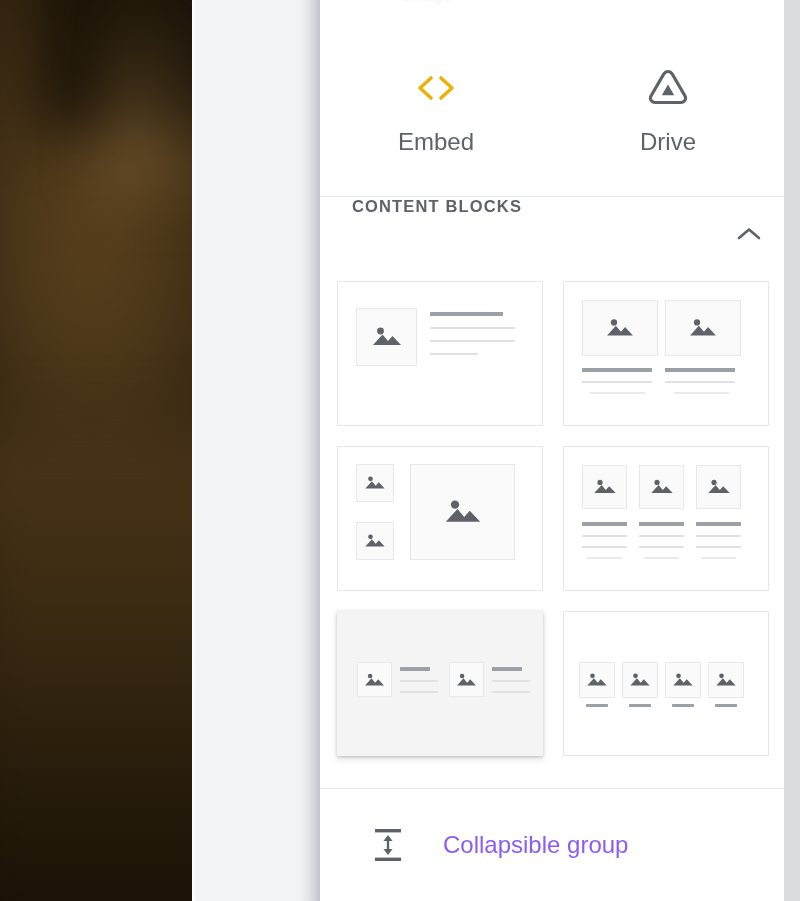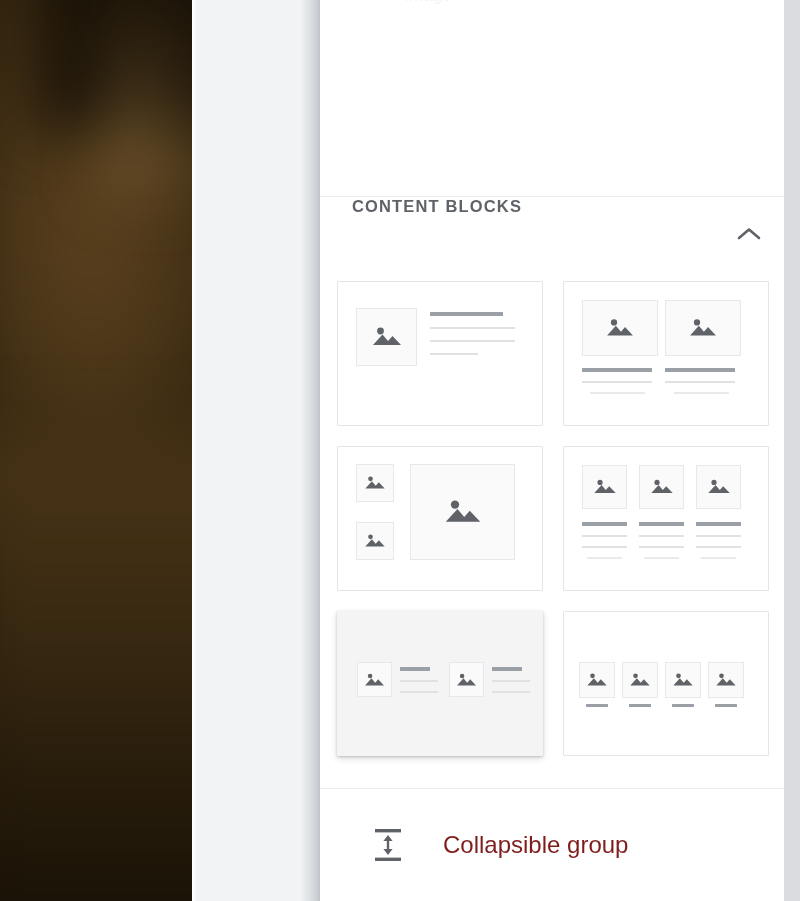--- a/index.html
+++ b/index.html
@@ -251,21 +251,21 @@
   .group-icon {
     width: 40px; height: 40px;
     margin-left: 48px;
     display: flex;
     align-items: center;
     justify-content: center;
   }
   .group-label {
     margin-left: 35px;
     font-size: 24px;
-    color: #7f1d1d;
+    color: #8b5cf6;
     letter-spacing: 0;
   }
 
   svg { display: block; }
 </style>
 </head>
 <body>
 
 <div id="root">
 
@@ -280,20 +280,43 @@
   <div class="surface-hi"></div>
   <div class="panel-shadow"></div>
 
   <div class="panel">
 
     <div class="cutoff-row">
       <div class="cutoff-label">Image</div>
 
     </div>
 
+    <div class="source-row">
+
+      <div class="source-item">
+        <div class="source-icon">
+          <svg width="46" height="28" viewBox="0 0 46 28">
+            <path d="M18 4 L7 14 L18 24" fill="none" stroke="#eab308" stroke-width="3.6" stroke-linecap="round" stroke-linejoin="round"></path>
+            <path d="M28 4 L39 14 L28 24" fill="none" stroke="#eab308" stroke-width="3.6" stroke-linecap="round" stroke-linejoin="round"></path>
+          </svg>
+        </div>
+        <div class="source-label">Embed</div>
+      </div>
+
+      <div class="source-item">
+        <div class="source-icon">
+          <svg width="50" height="46" viewBox="0 0 50 46">
+            <path d="M25 6.5 C27 6.5 28.4 7.6 29.3 9.1 L41.8 30.6 C42.7 32.1 43 33.6 42 35.3 C41 37 39.6 37.5 37.8 37.5 L12.2 37.5 C10.4 37.5 9 37 8 35.3 C7 33.6 7.3 32.1 8.2 30.6 L20.7 9.1 C21.6 7.6 23 6.5 25 6.5 Z" fill="none" stroke="#5f6368" stroke-width="3.1" stroke-linejoin="round"></path>
+            <path d="M25 19.5 L31.2 30.2 L18.8 30.2 Z" fill="#5f6368"></path>
+          </svg>
+        </div>
+        <div class="source-label">Drive</div>
+      </div>
+
+    </div>
 
     <div class="divider" id="divider-top"></div>
 
     <div class="section-header">
       <div class="section-title">CONTENT BLOCKS</div>
       <div class="section-chevron">
         <svg width="26" height="16" viewBox="0 0 26 16">
           <path d="M3 12 L13 3.5 L23 12" fill="none" stroke="#5f6368" stroke-width="2.6" stroke-linecap="round" stroke-linejoin="round"></path>
         </svg>
       </div>

